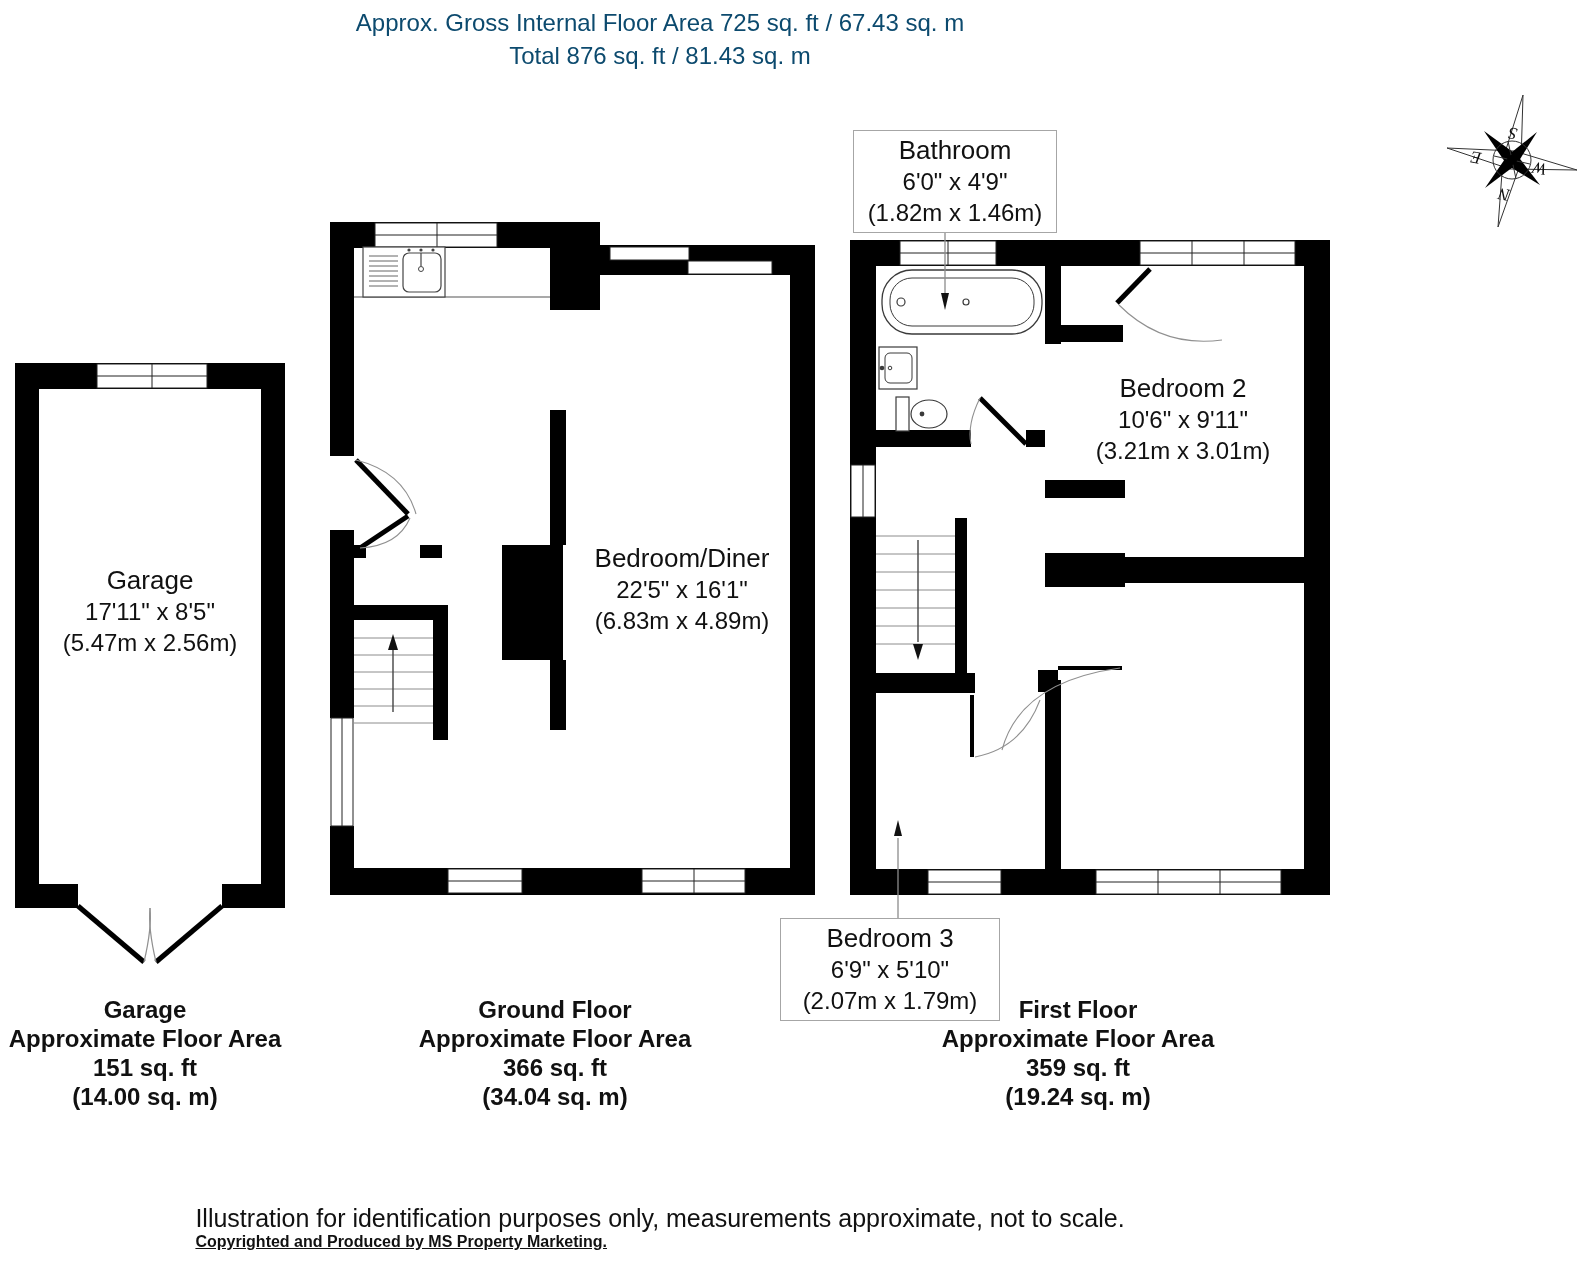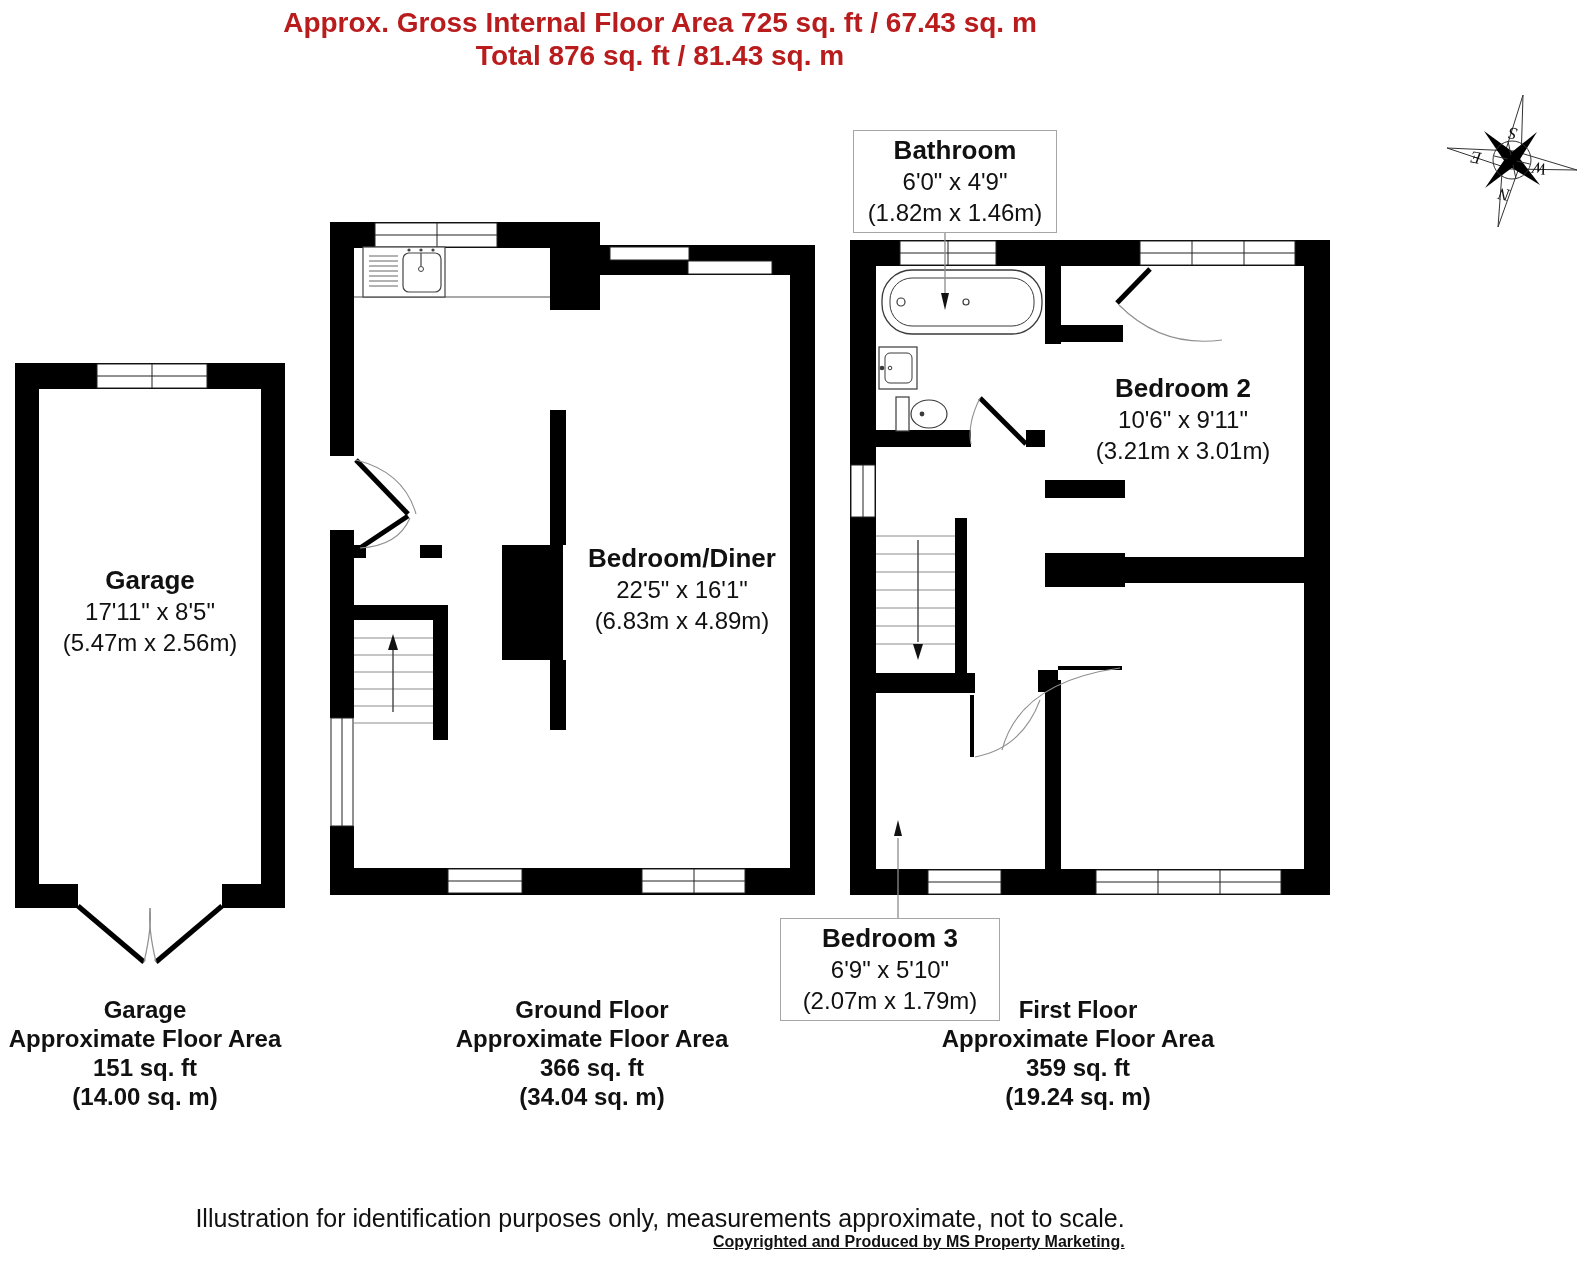--- a/index.html
+++ b/index.html
@@ -2,33 +2,33 @@
 <html><head>
 <meta charset="utf-8">
 <style>
   * { margin:0; padding:0; box-sizing:border-box; }
   html,body { background:#fff; }
   body { font-family:"Liberation Sans", sans-serif; color:#111; }
   .canvas { position:relative; width:1583px; height:1272px; background:#fff; overflow:hidden; }
   .plan-svg { position:absolute; left:0; top:0; }
 
   .header { position:absolute; transform:translateX(-50%); text-align:center; white-space:nowrap;
-            font-weight:bold; font-size:28px; line-height:33px; color:#b91c1c; }
+            font-weight:normal; font-size:24px; line-height:33px; color:#0c4a6e; }
 
   .room-label { position:absolute; transform:translateX(-50%); text-align:center;
                 white-space:nowrap; line-height:31px; }
-  .room-name { font-size:26px; font-weight:bold; }
+  .room-name { font-size:26px; font-weight:normal; }
   .room-dim  { font-size:24px; }
 
   .boxed { border:1px solid #a6a6a6; background:#fff; padding:4px 12px; line-height:31px; }
 
   .floor-label { position:absolute; transform:translateX(-50%); text-align:center; white-space:nowrap;
                  font-weight:bold; font-size:24px; line-height:29px; }
 
-  .disclaimer { position:absolute; transform:translateX(-50%); text-align:right; white-space:nowrap; }
+  .disclaimer { position:absolute; transform:translateX(-50%); text-align:left; white-space:nowrap; }
   .disc1 { font-size:25px; }
   .disc2 { font-size:16px; font-weight:bold;text-decoration:underline; }
 
   .compass-letter { font-family:"Liberation Serif", serif; font-style:italic; font-size:17px; fill:#111; }
 </style>
 </head>
 <body>
 
 <div class="canvas">
 
@@ -303,21 +303,21 @@
     <div class="room-dim">(2.07m x 1.79m)</div>
   </div>
 
   <div class="floor-label" style="left:145px; top:995px;">
     <div>Garage</div>
     <div>Approximate Floor Area</div>
     <div>151 sq. ft</div>
     <div>(14.00 sq. m)</div>
   </div>
 
-  <div class="floor-label" style="left:555px; top:995px;margin-left:37px;">
+  <div class="floor-label" style="left:555px; top:995px;">
     <div>Ground Floor</div>
     <div>Approximate Floor Area</div>
     <div>366 sq. ft</div>
     <div>(34.04 sq. m)</div>
   </div>
 
   <div class="floor-label" style="left:1078px; top:995px;">
     <div>First Floor</div>
     <div>Approximate Floor Area</div>
     <div>359 sq. ft</div>

